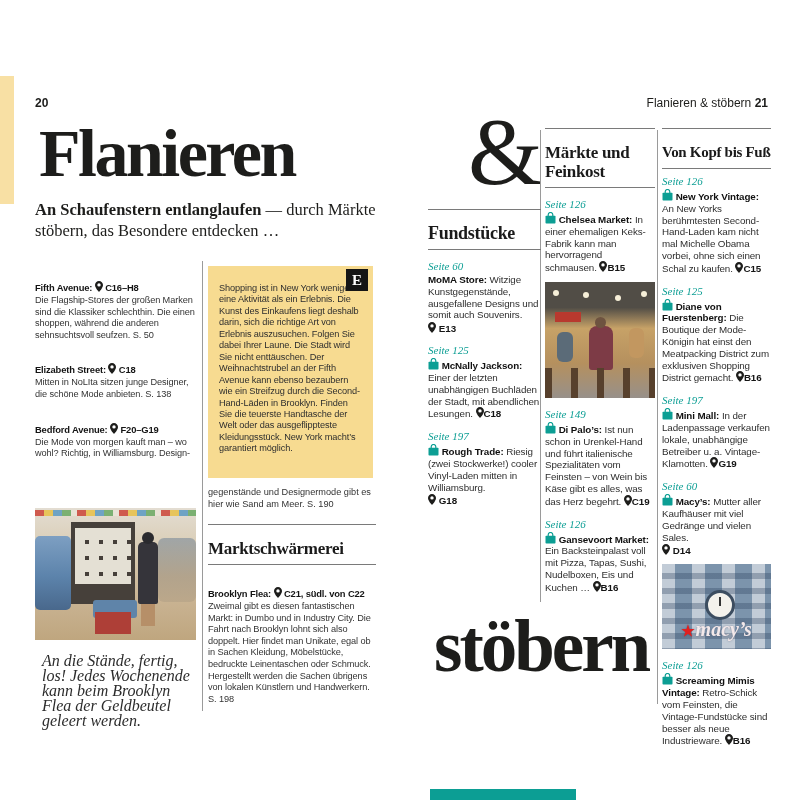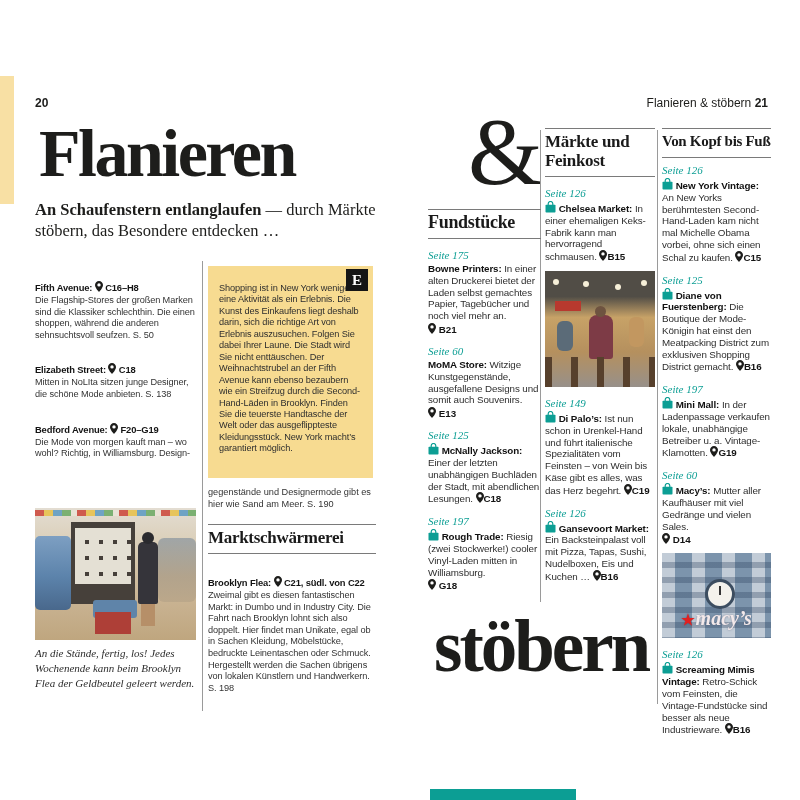--- a/index.html
+++ b/index.html
@@ -19,21 +19,21 @@
 
   
   .title{position:absolute;left:32px;top:112px;margin:7px;font-weight:700;font-size:68px;
          letter-spacing:-2.5px;color:#1d1d1b;line-height:1;}
   .subtitle{position:absolute;left:35px;top:200px;width:345px;margin:0;font-size:16.5px;
             line-height:20.5px;color:#1d1d1b;font-family:"Liberation Serif",serif;}
   .subtitle b{font-weight:700;}
 
   
   .sechead{margin:0;font-family:"Liberation Serif",serif;font-weight:700;font-size:17px;
-           line-height:19px;color:#1a1a1a;padding:3px 0 6px;border-top:1px solid #7a7a7a;
+           line-height:19px;color:#1a1a1a;padding:14px 0 6px;border-top:1px solid #7a7a7a;
            border-bottom:1px solid #7a7a7a;white-space:nowrap;letter-spacing:-0.3px;}
   .sechead.wrap{white-space:normal;}
 
   
   .col{position:absolute;}
   .colL1{left:35px;top:259px;width:161px;}
   .colL2{left:208px;top:524px;width:168px;}
   .colA{left:428px;top:209px;width:113px;}
   .colB{left:545px;top:128px;width:110px;}
   .colC{left:662px;top:128px;width:109px;}
@@ -66,22 +66,22 @@
 
   
   .amp{position:absolute;left:468px;top:104px;margin:0;font-size:96px;line-height:1;color:#1d1d1b;font-weight:400;}
   .bigword{position:absolute;left:434px;top:610px;margin:0;font-size:73px;line-height:1;
            letter-spacing:-3px;color:#1d1d1b;font-weight:700;}
 
   
   .vrule{position:absolute;width:1px;background:#9a9a9a;}
 
   
-  .caption{position:absolute;left:35px;top:646px;width:161px;margin:0;font-style:italic;
-           font-size:11px;line-height:15px;color:#2c2c2c;}
+  .caption{position:absolute;left:35px;top:646px;width:161px;margin:7px;font-style:italic;
+           font-size:16px;line-height:15px;color:#2c2c2c;}
 
   
   .photo{position:relative;overflow:hidden;}
   .photo-flea{position:absolute;left:35px;top:508px;width:161px;height:132px;
               background:linear-gradient(180deg,#e3ddd2 0%,#d8cab0 35%,#c9b392 70%,#bfa67f 100%);}
   .flea-flags{position:absolute;left:0;top:2px;width:161px;height:6px;
               background:repeating-linear-gradient(90deg,#cf5a4e 0 9px,#e7c45b 9px 18px,#6fa3c4 18px 27px,#7bb072 27px 36px,#e8e2d5 36px 42px);}
   .flea-stall{position:absolute;left:36px;top:14px;width:64px;height:82px;background:#46403a;}
   .flea-cards{position:absolute;left:4px;top:6px;width:56px;height:56px;
               background-image:repeating-linear-gradient(90deg,#f2eee2 0 10px,transparent 10px 14px),
@@ -209,29 +209,20 @@
 
   <div class="amp serif">&amp;</div>
   <div class="bigword serif">stöbern</div>
 
   <div class="vrule" style="left:540px;top:130px;height:472px;"></div>
   <div class="vrule" style="left:657px;top:130px;height:574px;"></div>
 
   <div class="col colA">
     <h2 class="sechead" style="font-size:18px;">Fundstücke</h2>
 
-    <div class="entry">
-      <div class="seite">Seite 175</div>
-      <p class="etext"><b class="ename">Bowne Printers:</b>
-        <span>In einer alten Druckerei bietet der Laden selbst gemachtes Papier, Tagebücher und noch viel mehr an.</span></p>
-      <div class="maprow"><span class="icon-pin"><svg width="8" height="11" viewBox="0 0 8 11">
-              <path d="M4 0C1.8 0 0 1.8 0 4c0 3 4 7 4 7s4-4 4-7C8 1.8 6.2 0 4 0zm0 5.6A1.7 1.7 0 1 1 4 2.2a1.7 1.7 0 0 1 0 3.4z" fill="#1d1d1b"></path>
-            </svg></span>
-        <span>B21</span></div>
-    </div>
 
     <div class="entry">
       <div class="seite">Seite 60</div>
       <p class="etext"><b class="ename">MoMA Store:</b>
         <span>Witzige Kunstgegenstände, ausgefallene Designs und somit auch Souvenirs.</span></p>
       <div class="maprow"><span class="icon-pin"><svg width="8" height="11" viewBox="0 0 8 11">
               <path d="M4 0C1.8 0 0 1.8 0 4c0 3 4 7 4 7s4-4 4-7C8 1.8 6.2 0 4 0zm0 5.6A1.7 1.7 0 1 1 4 2.2a1.7 1.7 0 0 1 0 3.4z" fill="#1d1d1b"></path>
             </svg></span>
         <span>E13</span></div>
     </div>

